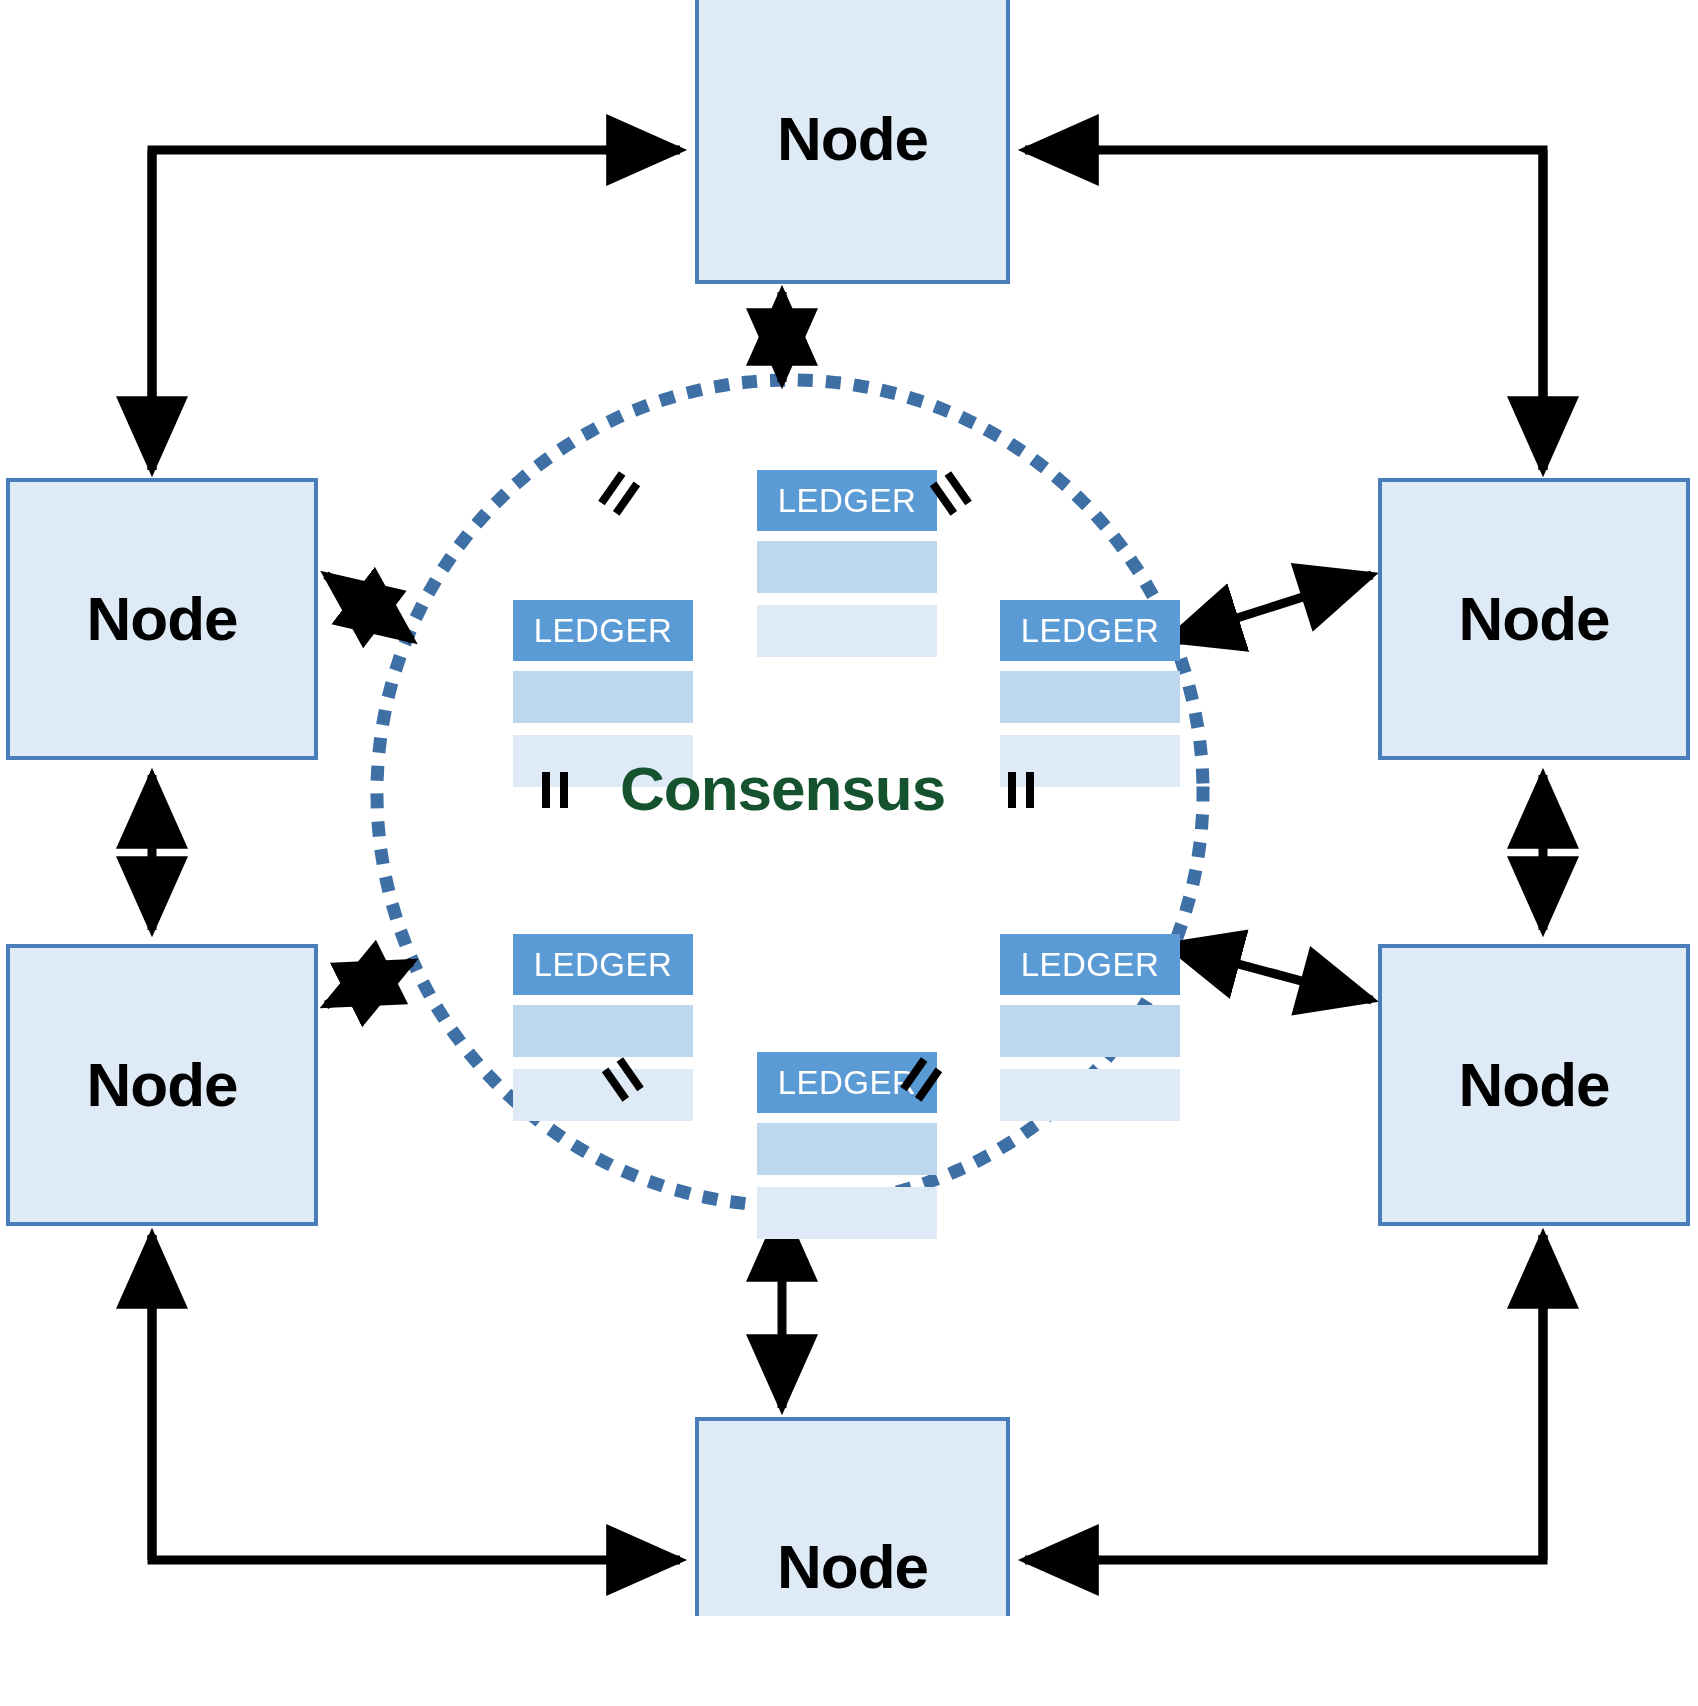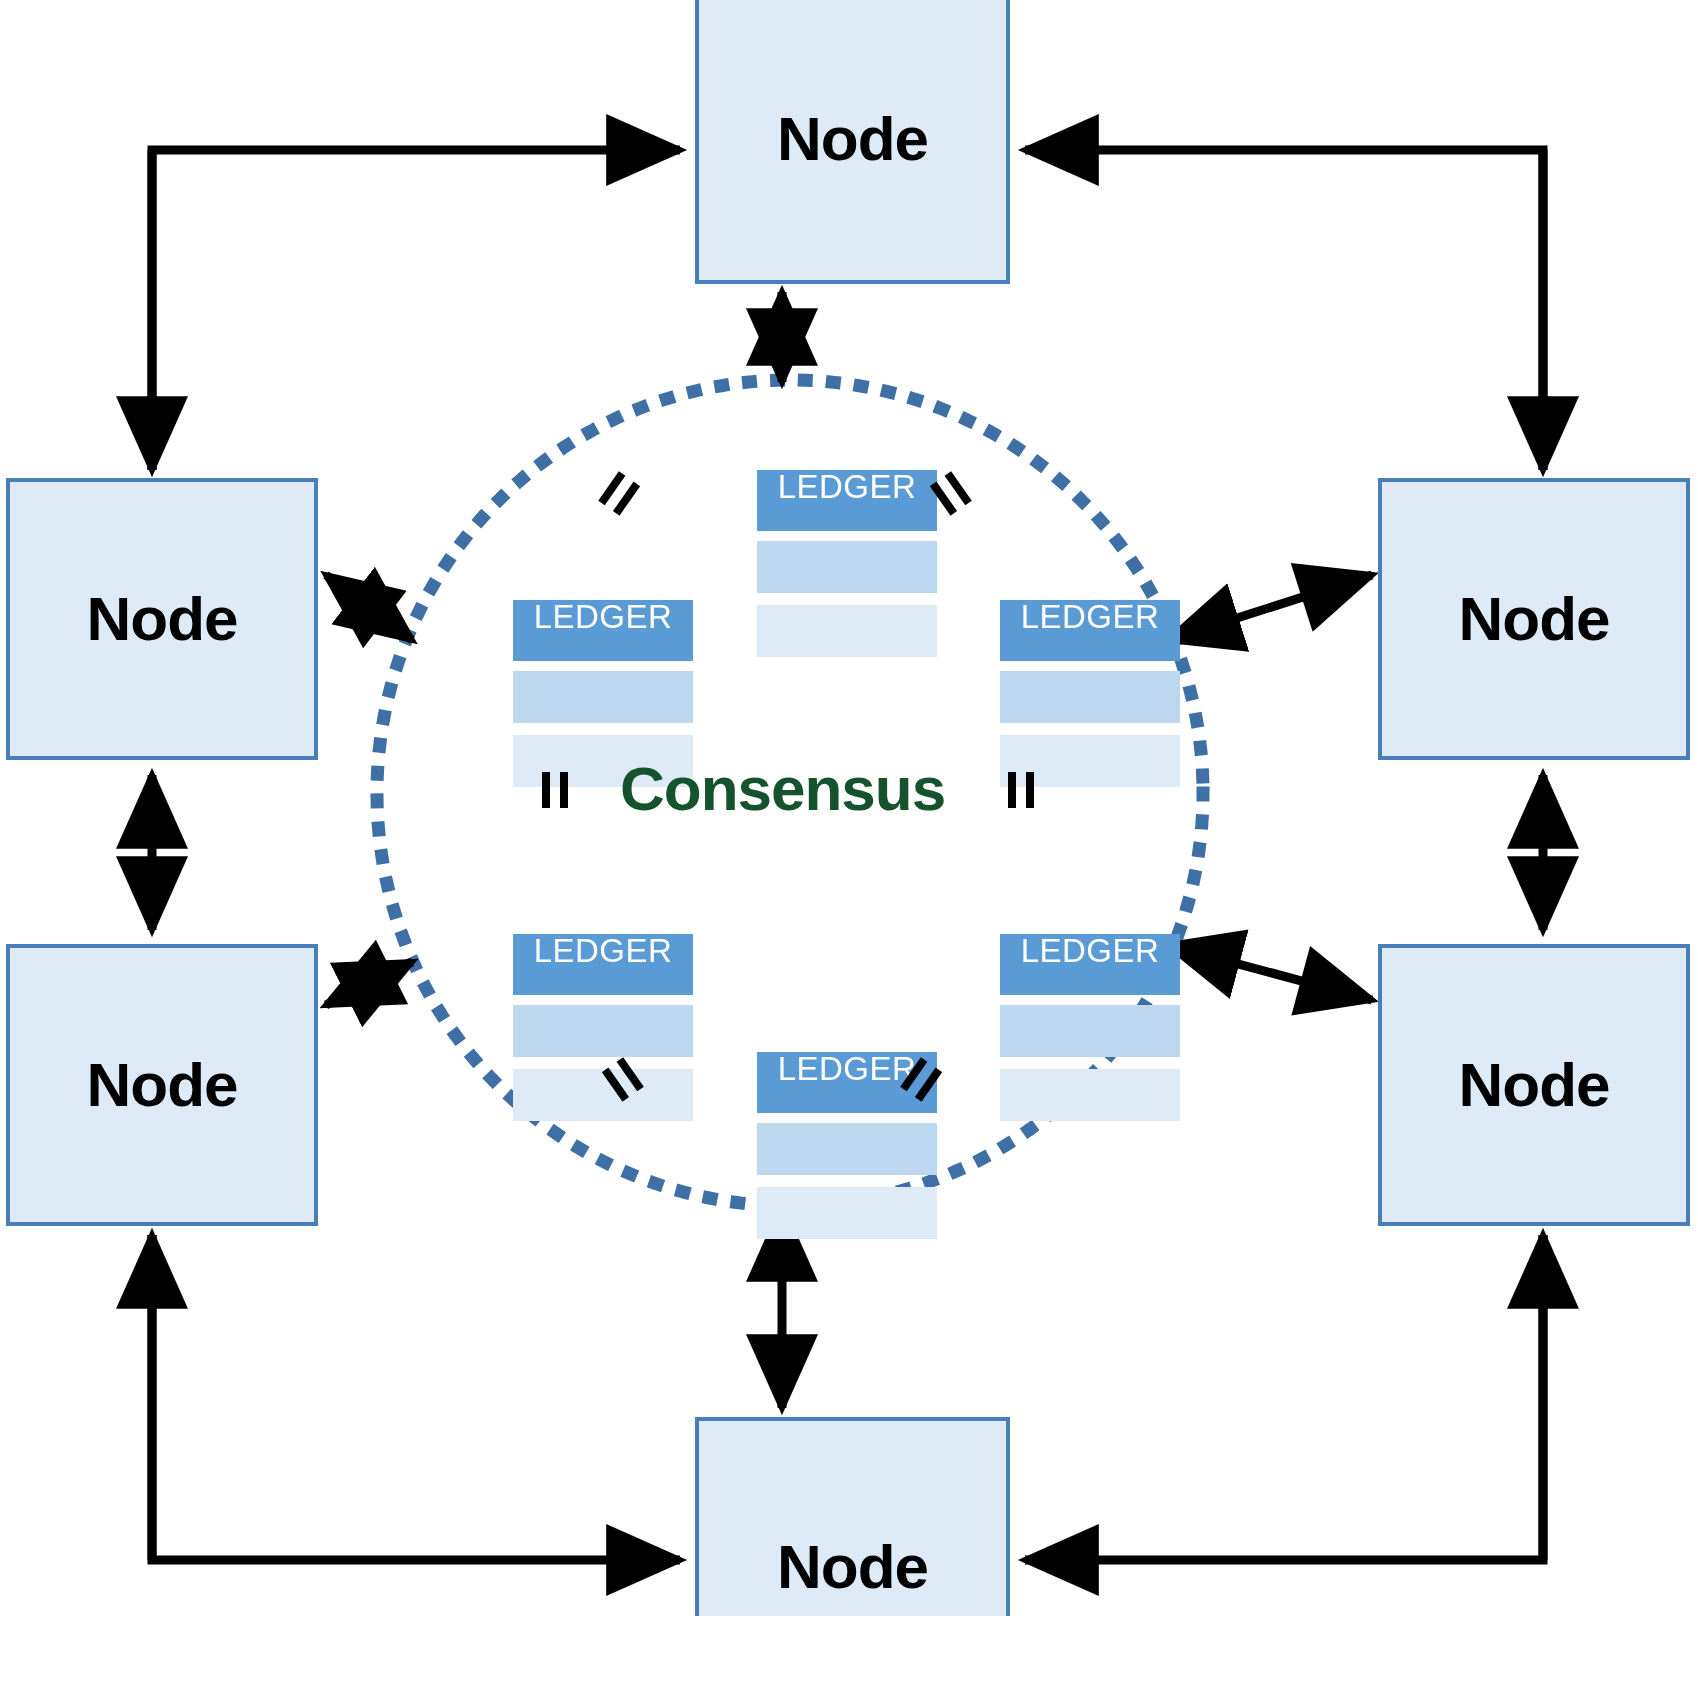--- a/index.html
+++ b/index.html
@@ -42,20 +42,21 @@
     line-height: 1;
   }
   .ledger-stack {
     position: absolute;
     width: 180px;
   }
   .ledger-header {
     height: 61px;
     background: #5B9BD5;
     display: flex;
+    align-items: center;
     justify-content: center;
     box-sizing: border-box;
   }
   .ledger-header span {
     font-family: "Liberation Sans", sans-serif;
     font-size: 33px;
     color: #FFFFFF;
     letter-spacing: 0.5px;
     line-height: 1;
   }

